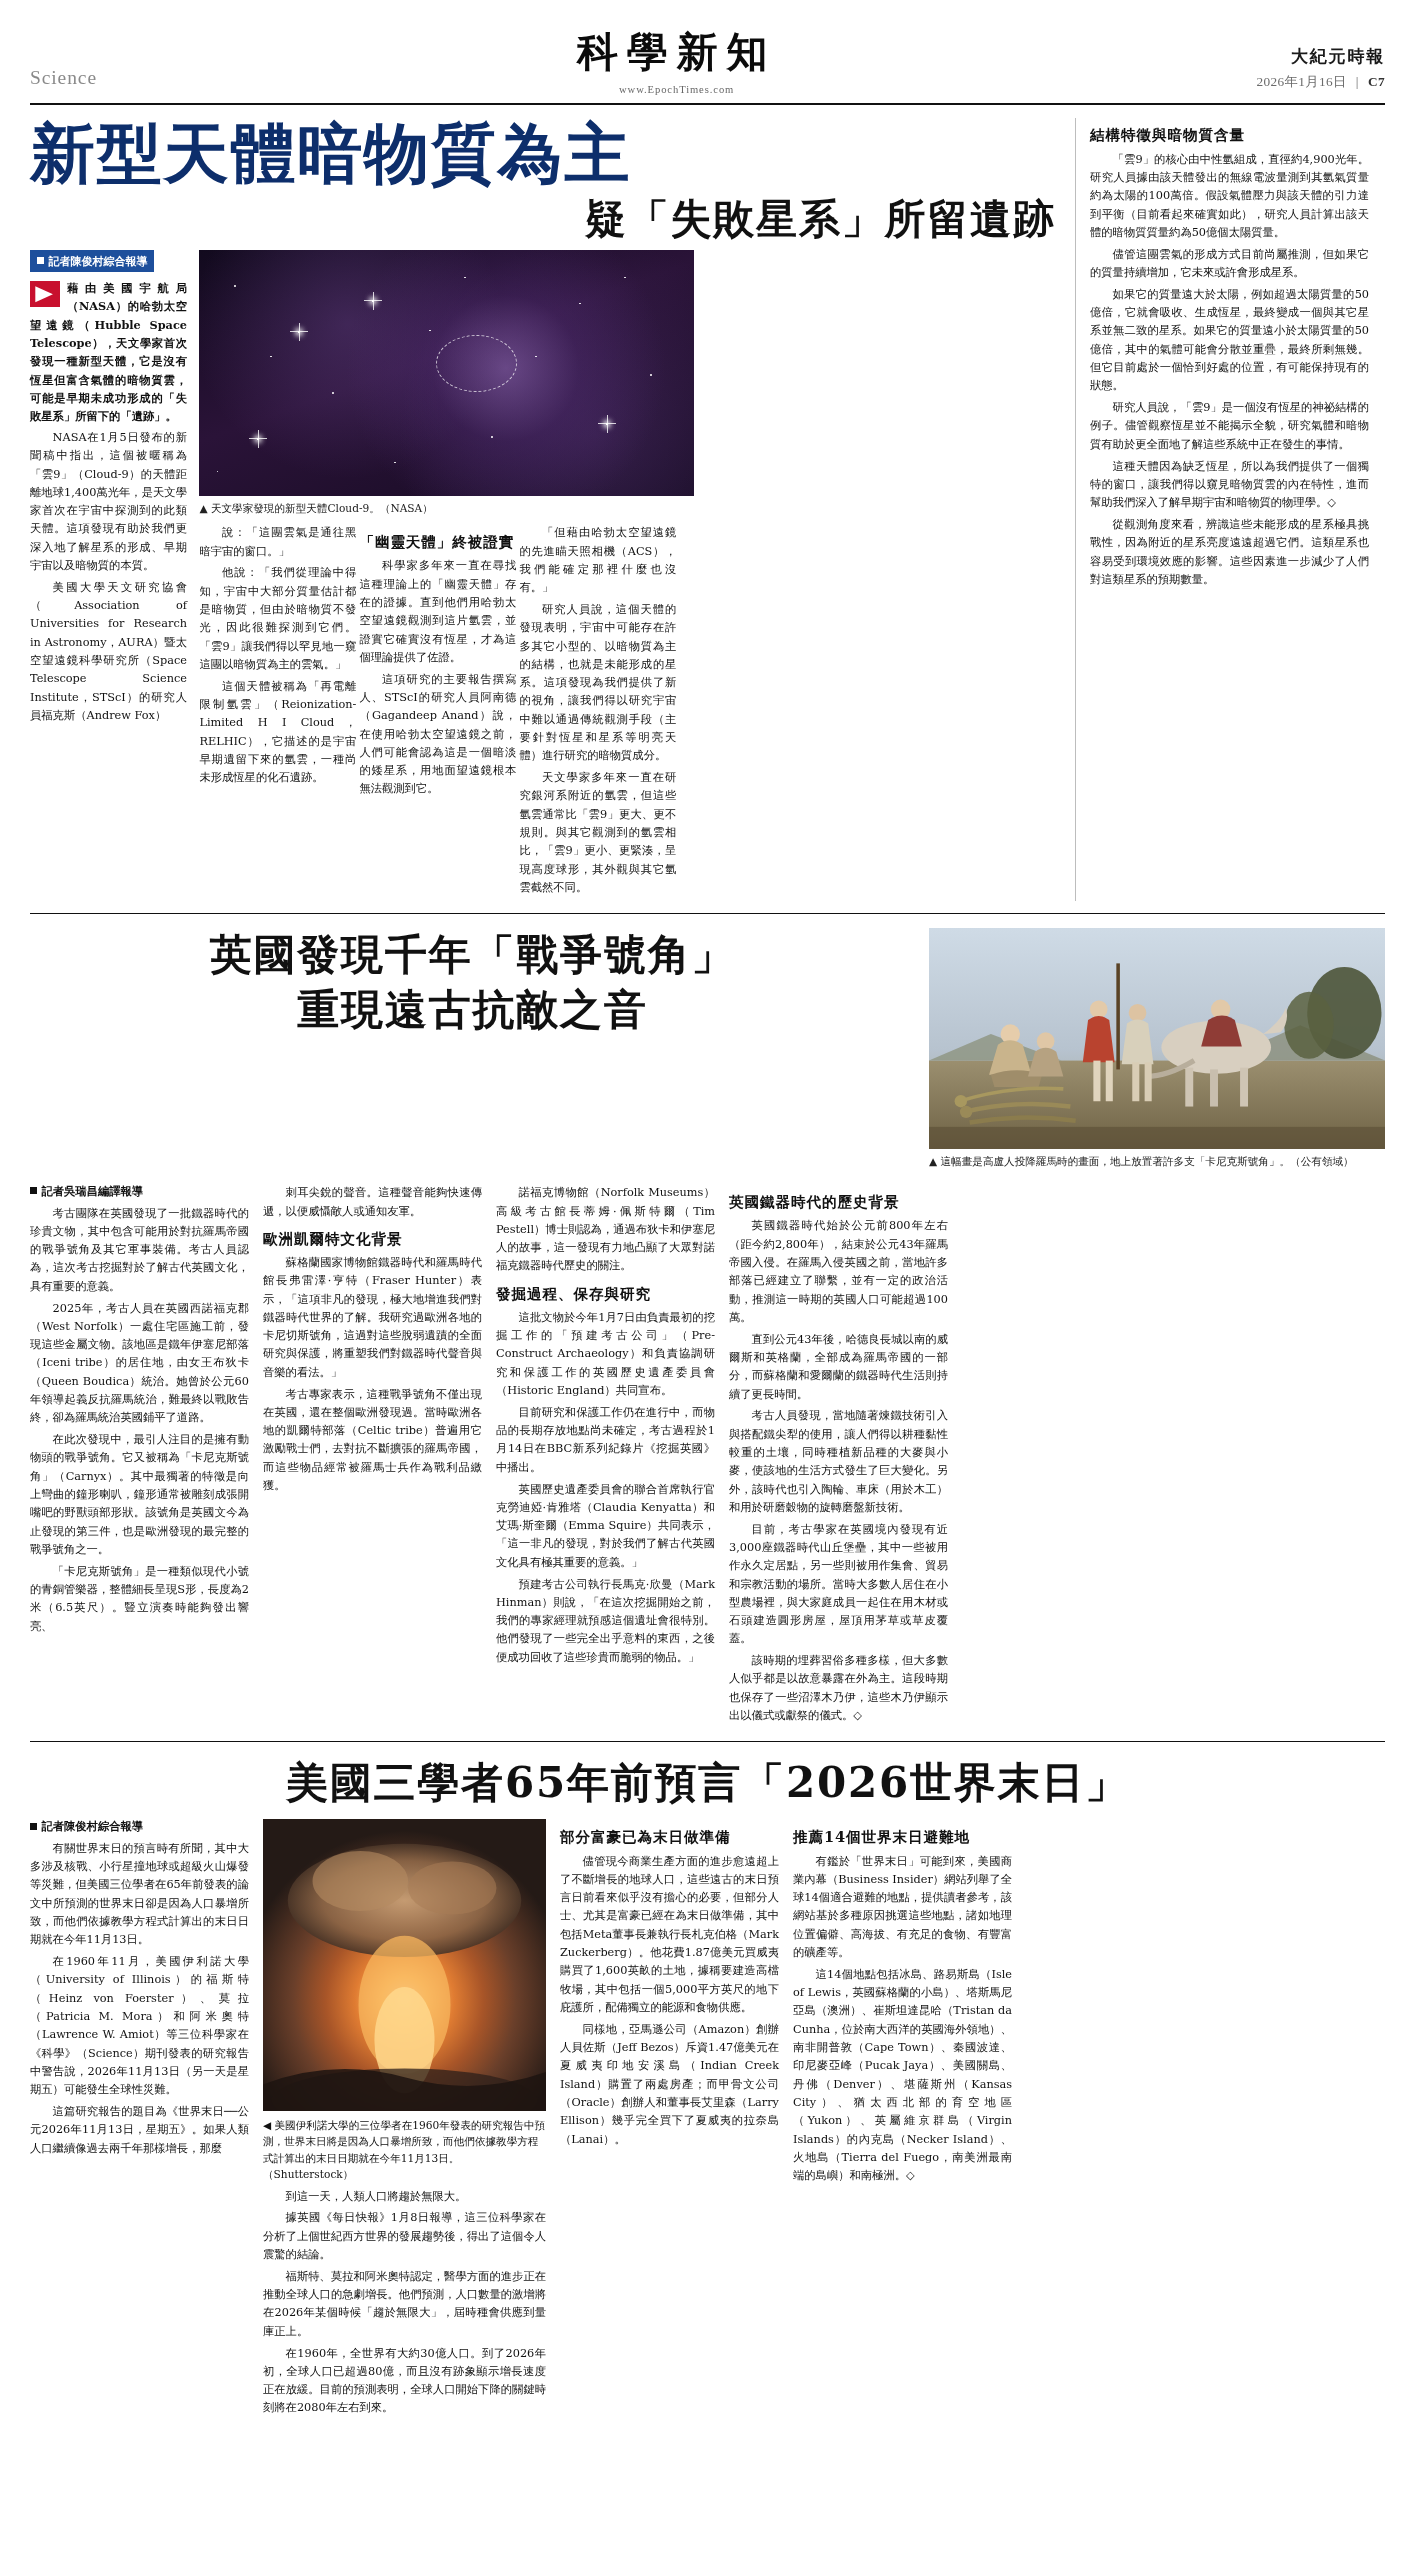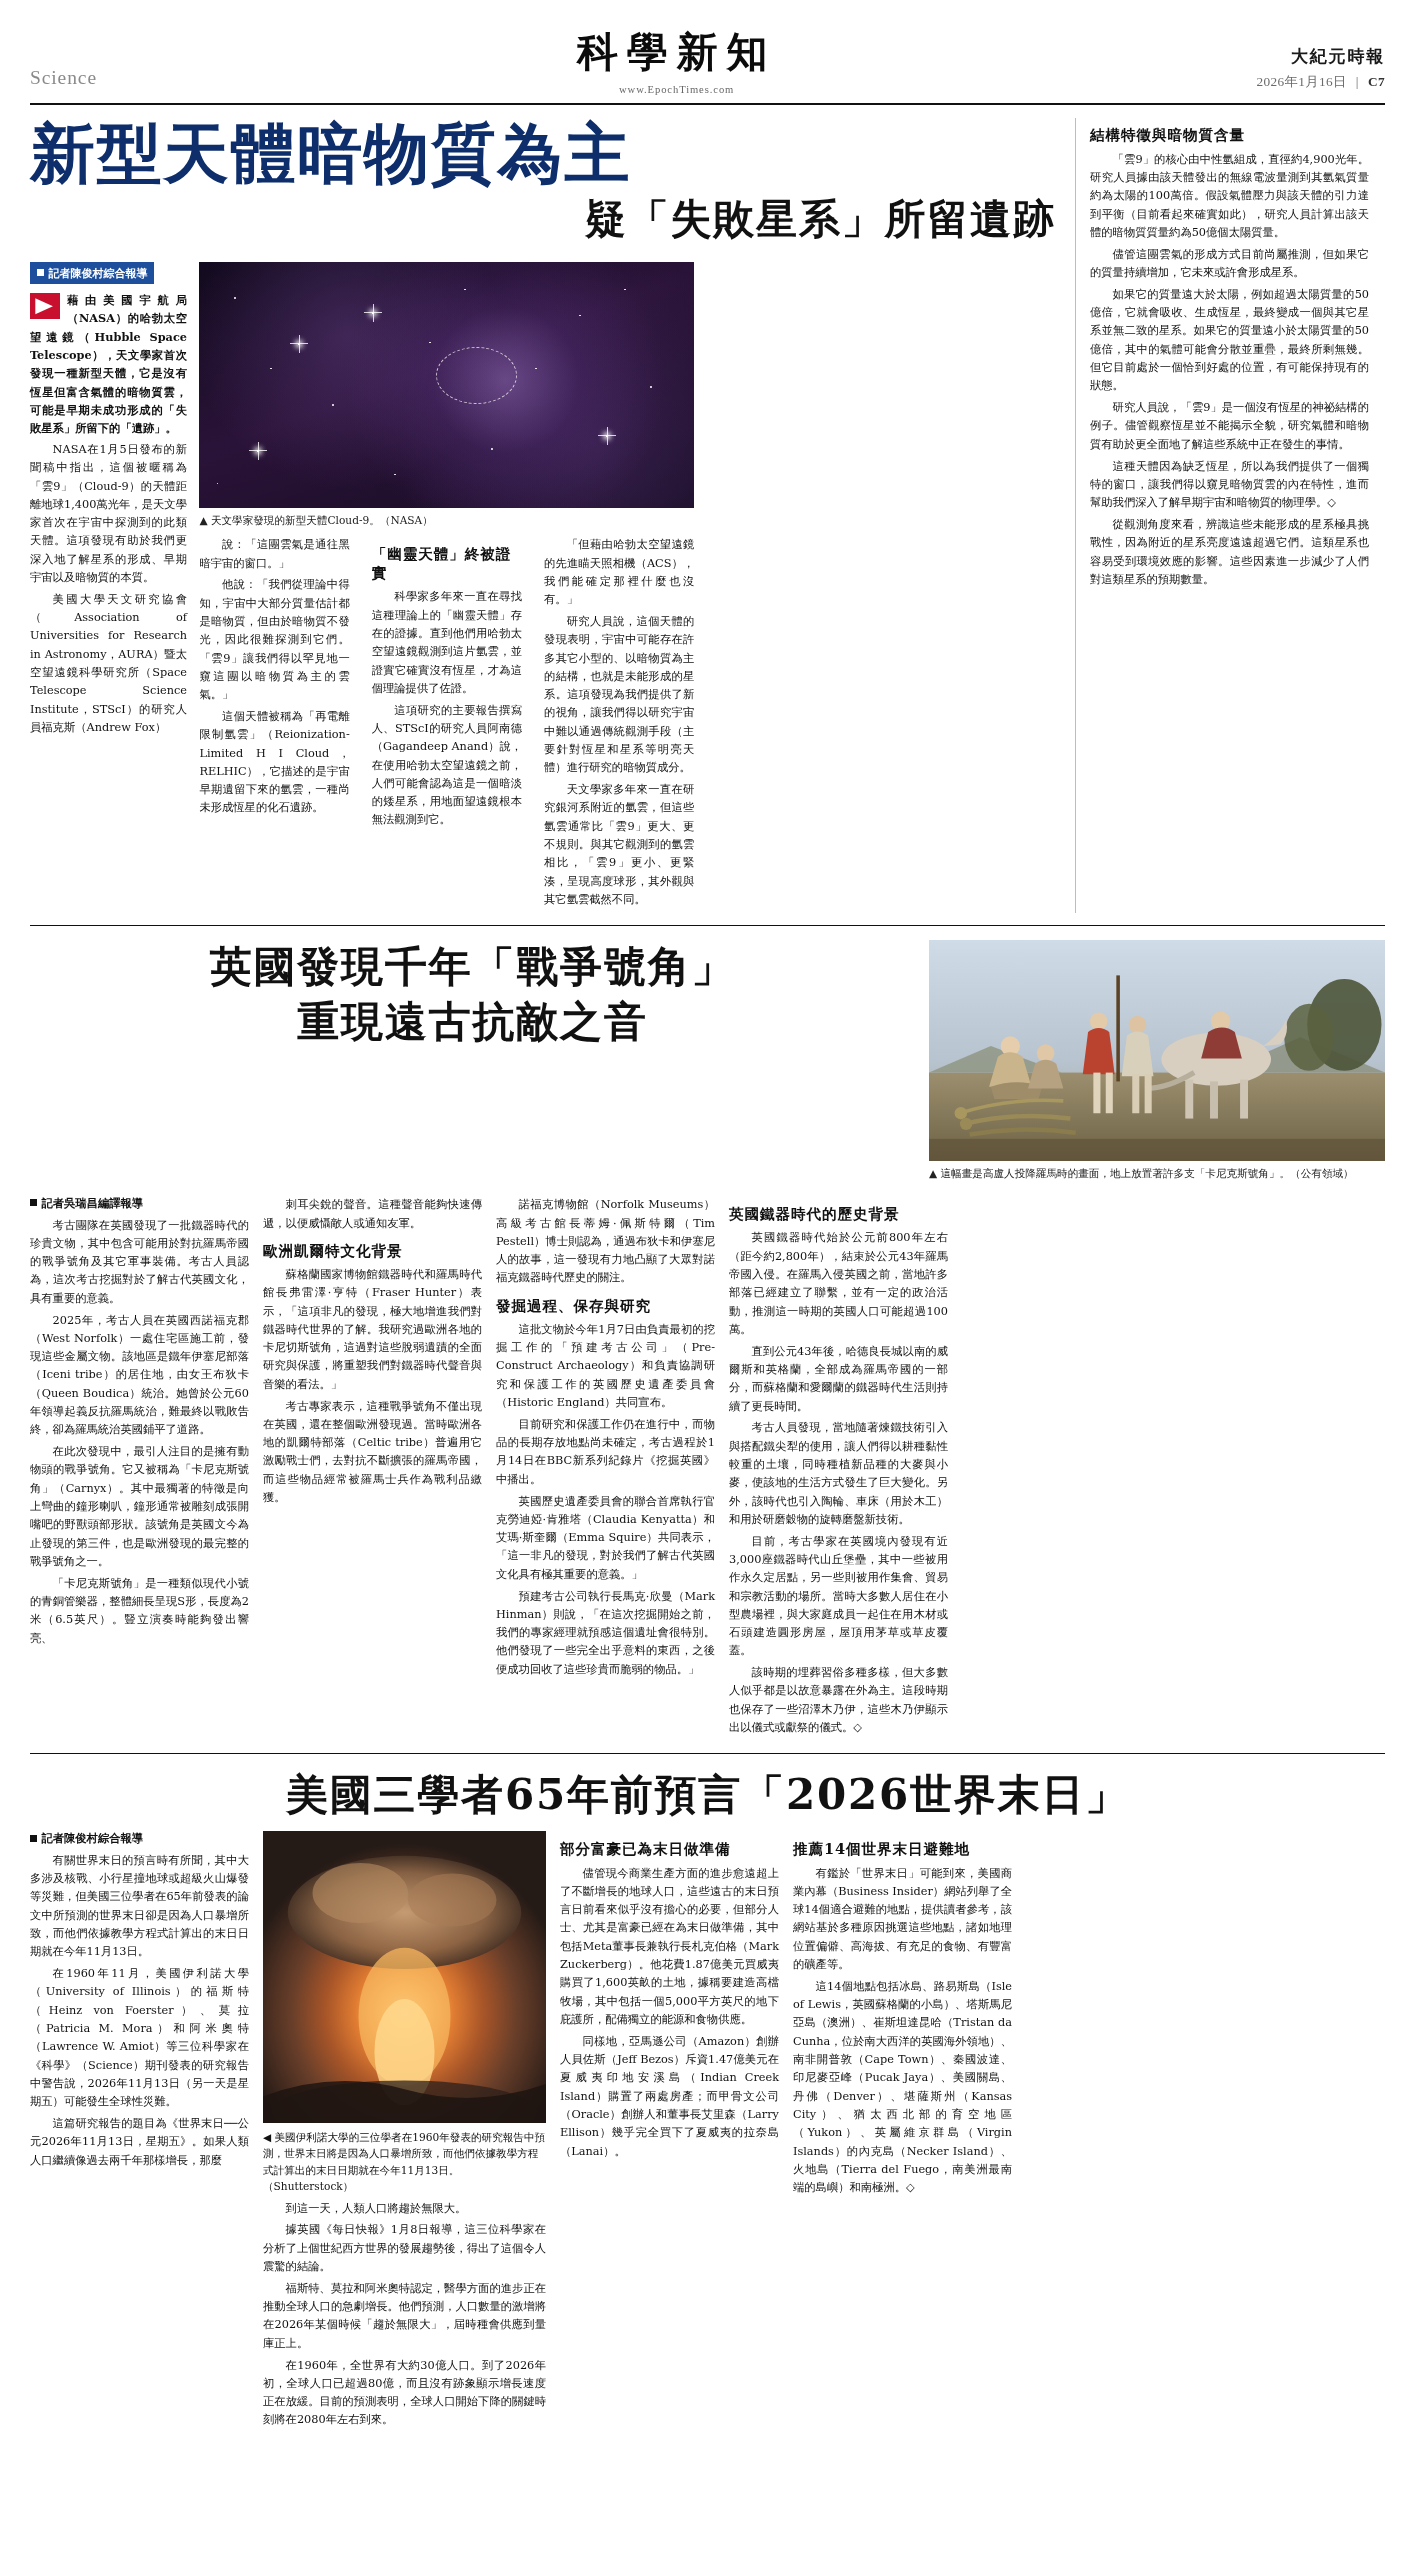--- a/index.html
+++ b/index.html
@@ -31,21 +31,21 @@
   p.body { font-size:11.3px; line-height:1.62; text-align:justify; margin:0 0 3.5px 0; text-indent:2em; }
   .byline { font-size:11.3px; font-weight:bold; margin:0 0 5.3px 0; }
   .byline .sq { display:inline-block; width:7px; height:7px; background:#111; margin-right:4.4px; vertical-align:0.9px;}
   .subhead { font-size:14.6px; font-weight:bold; margin:8.8px 0 5.3px 0; letter-spacing:0.9px;}
   .caption { font-size:10.6px; line-height:1.5; margin:5.3px 0 7px 0; color:#222;}
 
   
   .story1 { display:flex; gap:14px; margin-top:12.4px; }
   .s1-main { width:1031px; }
   .s1-side { width:294px; border-left:0.9px solid #bdbdbd; padding-left:14px; }
-  .s1-headline { margin-bottom:18px; }
+  .s1-headline { margin-bottom:6px; }
   .hl-big { font-size:65px; font-weight:bold; letter-spacing:1.8px; line-height:1.08;
             font-family:"DejaVu Serif", serif; color:#0d2e6b; }
   .hl-sub { font-size:41px; font-weight:bold; letter-spacing:1.8px; line-height:1.2; margin-top:7px;
             font-family:"DejaVu Serif", serif; color:#111; text-align:right; padding-right:5.3px;}
   .s1-body { display:flex; gap:12.4px; margin-top:5.3px;}
   .s1-col { width:157px; }
   .kicker { background:#1d4f9c; color:#fff; font-size:11px; font-weight:bold;
             padding:3.5px 7px; display:inline-block; margin-bottom:7px;}
   .kicker .sq { display:inline-block; width:7px; height:7px; background:#fff; margin-right:4.4px; vertical-align:0.9px;}
   .lead-wrap { position:relative; }
@@ -153,21 +153,21 @@
             <div class="star" style="left:451px;top:124px;width:1.8px;height:1.8px;"></div>
             <div class="star" style="left:71px;top:106px;width:1.3px;height:1.3px;"></div>
             <div class="star" style="left:195px;top:212px;width:1.3px;height:1.3px;"></div>
             <div class="star" style="left:336px;top:106px;width:1.3px;height:1.3px;"></div>
             <div class="star" style="left:425px;top:26.5px;width:1.8px;height:1.8px;"></div>
             <div class="star" style="left:17.7px;top:221px;width:1.3px;height:1.3px;"></div>
             <div class="star" style="left:265px;top:26.5px;width:1.3px;height:1.3px;"></div>
           </div>
           <div class="caption cjk">▲ 天文學家發現的新型天體Cloud-9。（NASA）</div>
 
-          <div style="display:flex; gap:22px;">
+          <div style="display:flex; gap:3px;">
             <div style="width:157px;">
               <p class="body cjk">說：「這團雲氣是通往黑暗宇宙的窗口。」</p>
               <p class="body cjk">他說：「我們從理論中得知，宇宙中大部分質量估計都是暗物質，但由於暗物質不發光，因此很難探測到它們。「雲9」讓我們得以罕見地一窺這團以暗物質為主的雲氣。」</p>
               <p class="body cjk">這個天體被稱為「再電離限制氫雲」（Reionization-Limited H I Cloud，RELHIC），它描述的是宇宙早期遺留下來的氫雲，一種尚未形成恆星的化石遺跡。</p>
             </div>
             <div style="width:157px;">
               <div class="subhead cjk">「幽靈天體」終被證實</div>
               <p class="body cjk">科學家多年來一直在尋找這種理論上的「幽靈天體」存在的證據。直到他們用哈勃太空望遠鏡觀測到這片氫雲，並證實它確實沒有恆星，才為這個理論提供了佐證。</p>
               <p class="body cjk">這項研究的主要報告撰寫人、STScI的研究人員阿南德（Gagandeep Anand）說，在使用哈勃太空望遠鏡之前，人們可能會認為這是一個暗淡的矮星系，用地面望遠鏡根本無法觀測到它。</p>
             </div>

